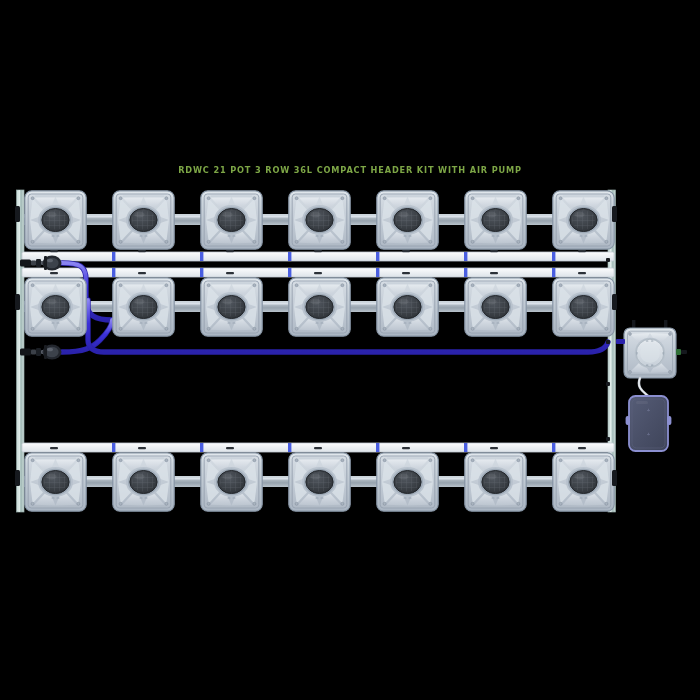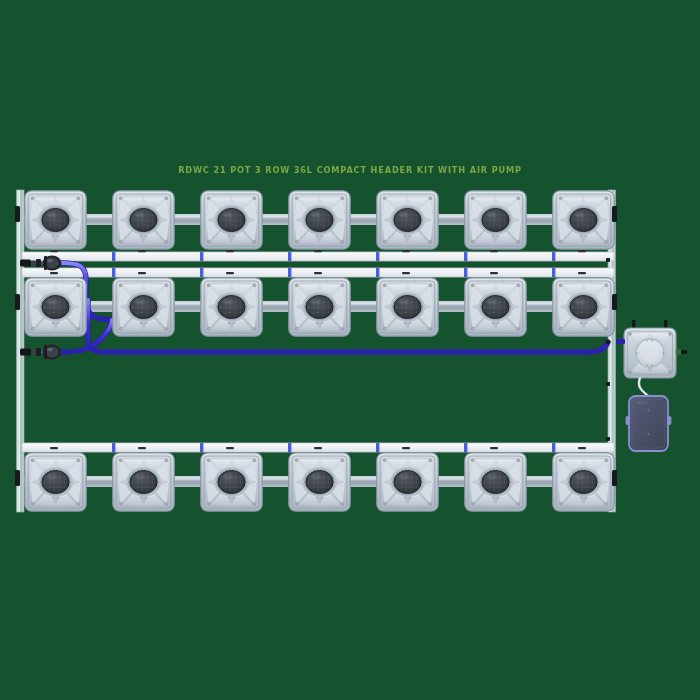--- a/index.html
+++ b/index.html
@@ -1,21 +1,21 @@
 <!DOCTYPE html>
 <html><head>
 <meta charset="utf-8">
 <title>RDWC System Diagram</title>
 <style>
   html,body{margin:0;padding:0;background:#ffffff;}
   body{
     width:700px;height:700px;overflow:hidden;position:relative;
     font-family:"DejaVu Sans","Liberation Sans",sans-serif;
   }
-  #stage{position:absolute;left:0;top:0;width:700px;height:700px;background:#14532d;}
+  #stage{position:absolute;left:0;top:0;width:700px;height:700px;background:#000000;}
   #title{
     position:absolute;left:0;top:165px;width:700px;text-align:center;
     font-family:"DejaVu Sans","Liberation Sans",sans-serif;
     font-size:8.2px;letter-spacing:0.85px;font-weight:700;
     color:#7da646;white-space:nowrap;user-select:none;
   }
   svg#diagram{position:absolute;left:0;top:0;width:700px;height:700px;display:block;}
 </style>
 </head>
 <body>

